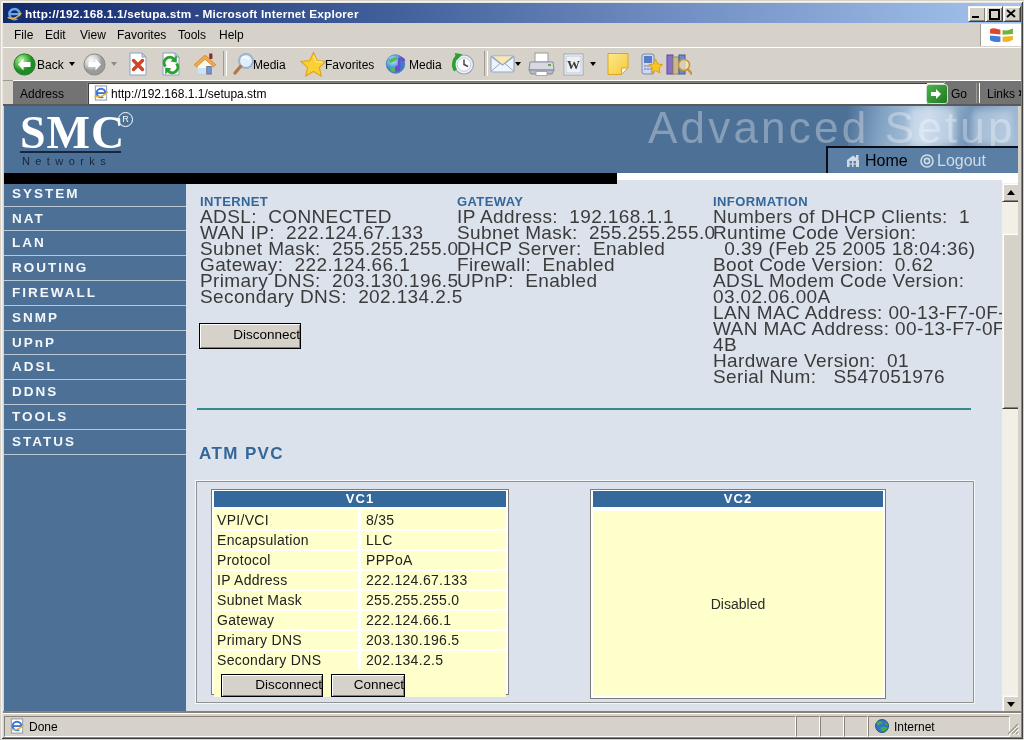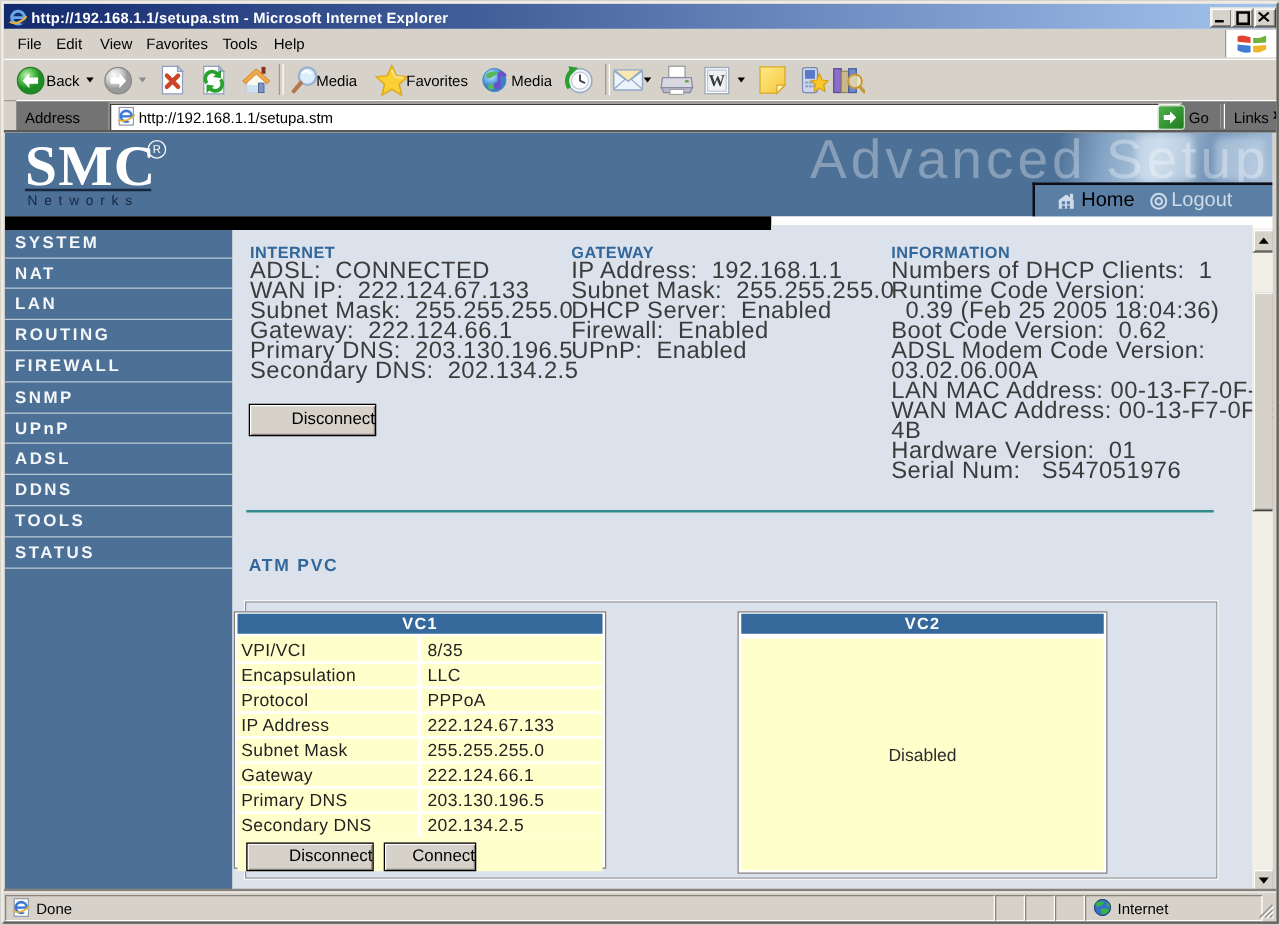--- a/index.html
+++ b/index.html
@@ -299,23 +299,23 @@
 Boot Code Version:  0.62
 ADSL Modem Code Version:
 03.02.06.00A
 LAN MAC Address: 00-13-F7-0F-EA-4A
 WAN MAC Address: 00-13-F7-0F-EA-
 4B
 Hardware Version:  01
 Serial Num:   S547051976</div>
     <div class="btn abs" style="left:195px;top:217px;width:100px;height:24px;line-height:22px;">Disconnect</div>
     <div class="abs" style="left:193px;top:302px;width:774px;height:2px;background:#348b8b;"></div>
-    <div class="abs" style="left:195px;top:338px;font-size:14px;font-weight:bold;color:#336699;letter-spacing:1.4px;">ATM PVC</div>
+    <div class="abs" style="left:195px;top:338px;font-size:17px;font-weight:bold;color:#336699;letter-spacing:1.4px;">ATM PVC</div>
     <div class="abs" style="left:192px;top:375px;width:778px;height:222px;border:1px solid #929292;outline:1px solid #f4f6f9;box-sizing:border-box;"></div>
-    <div class="abs" style="left:183px;top:383px;width:298px;height:206px;border:1px solid #7c7c7c;background:#fff;box-sizing:border-box;">
+    <div class="abs" style="left:207px;top:383px;width:298px;height:206px;border:1px solid #7c7c7c;background:#fff;box-sizing:border-box;">
       <div class="abs" style="left:2px;top:1px;width:292px;height:16px;background:#35689b;color:#fff;font-weight:bold;font-size:13px;letter-spacing:1px;text-align:center;line-height:16px;">VC1</div>
       <div class="abs" style="left:2px;top:19px;width:292px;height:161px;background:#ffffcc;"></div>
       <div class="abs" style="left:146px;top:19px;width:2.5px;height:161px;background:#fff;"></div>
       <div class="abs" style="left:2px;top:180px;width:292px;height:27px;background:#ffffcc;"></div>
       <div class="vlab abs" style="top:21px;text-align:center;">VPI/VCI</div>
         <div class="vval abs" style="top:21px;">8/35</div>
       <div class="vlab abs" style="top:41px;">Encapsulation</div>
         <div class="vval abs" style="top:41px;">LLC</div>
       <div class="vlab abs" style="top:61px;">Protocol</div>
         <div class="vval abs" style="top:61px;">PPPoA</div>

